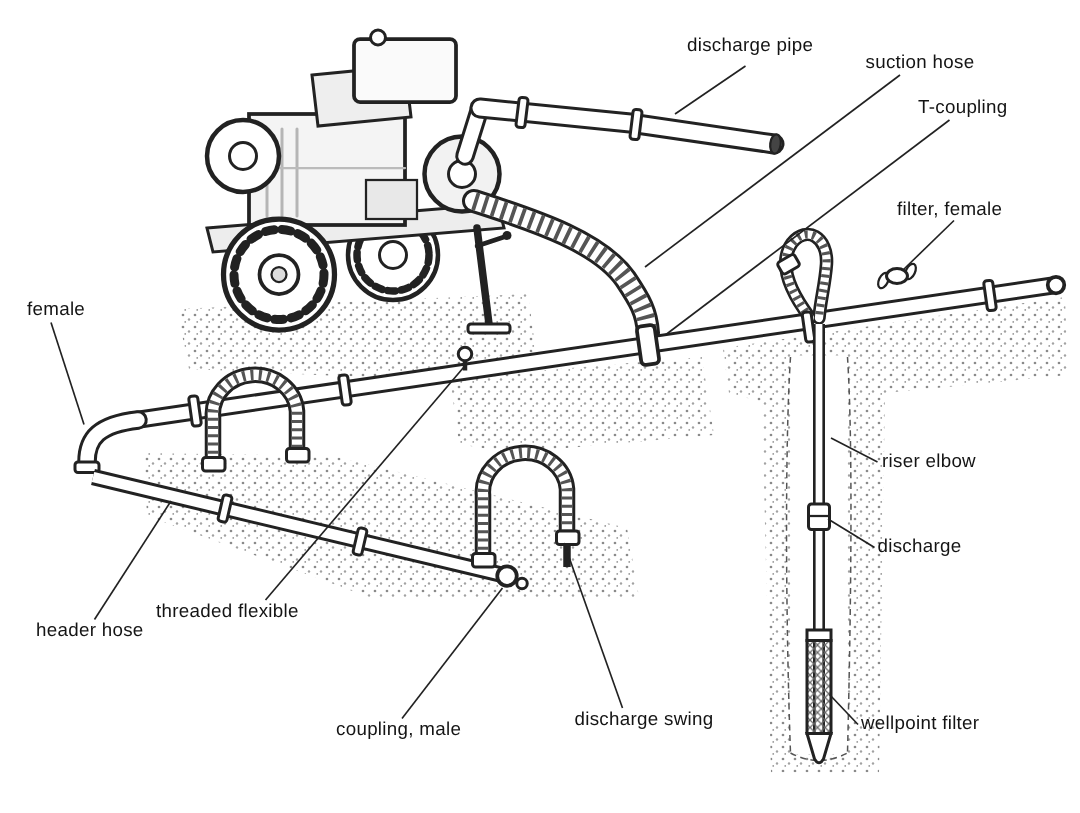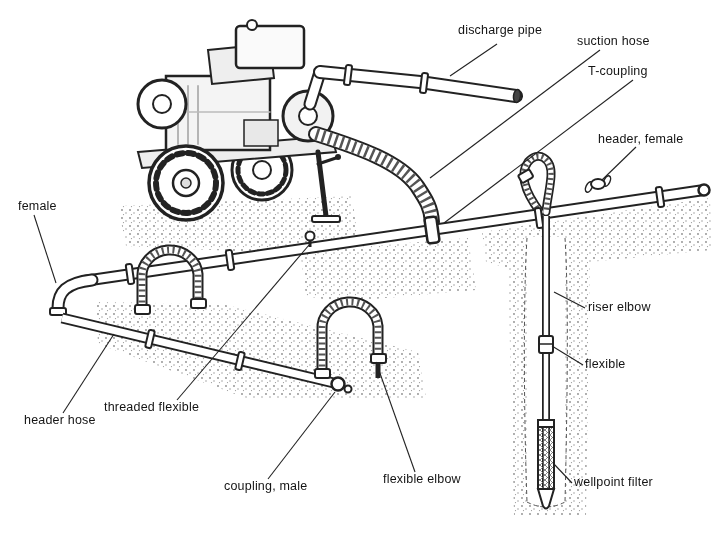--- a/index.html
+++ b/index.html
@@ -168,23 +168,23 @@
     <line x1="63" y1="413" x2="114" y2="334"></line>
     <line x1="177" y1="400" x2="309" y2="245"></line>
     <line x1="268" y1="479" x2="335" y2="392"></line>
     <line x1="415" y1="472" x2="376" y2="362"></line>
     <line x1="572" y1="483" x2="553" y2="463"></line>
   </g>
 </svg>
 
   <div class="lbl" style="left:458px;top:24px">discharge pipe</div>
   <div class="lbl" style="left:577px;top:35px">suction hose</div>
-  <div class="lbl" style="left:588px;top:65px">T-coupling</div>
-  <div class="lbl" style="left:598px;top:133px">header, female</div>
+  <div class="lbl" style="left:612px;top:65px">T-coupling</div>
+  <div class="lbl" style="left:598px;top:133px">filter, female</div>
   <div class="lbl" style="left:18px;top:200px">female</div>
   <div class="lbl" style="left:588px;top:301px">riser elbow</div>
-  <div class="lbl" style="left:585px;top:358px">flexible</div>
+  <div class="lbl" style="left:585px;top:358px">discharge</div>
   <div class="lbl" style="left:24px;top:414px">header hose</div>
   <div class="lbl" style="left:104px;top:401px">threaded flexible</div>
   <div class="lbl" style="left:224px;top:480px">coupling, male</div>
-  <div class="lbl" style="left:383px;top:473px">flexible elbow</div>
+  <div class="lbl" style="left:383px;top:473px">discharge swing</div>
   <div class="lbl" style="left:574px;top:476px">wellpoint filter</div>
 </div>
 
 </body></html>

